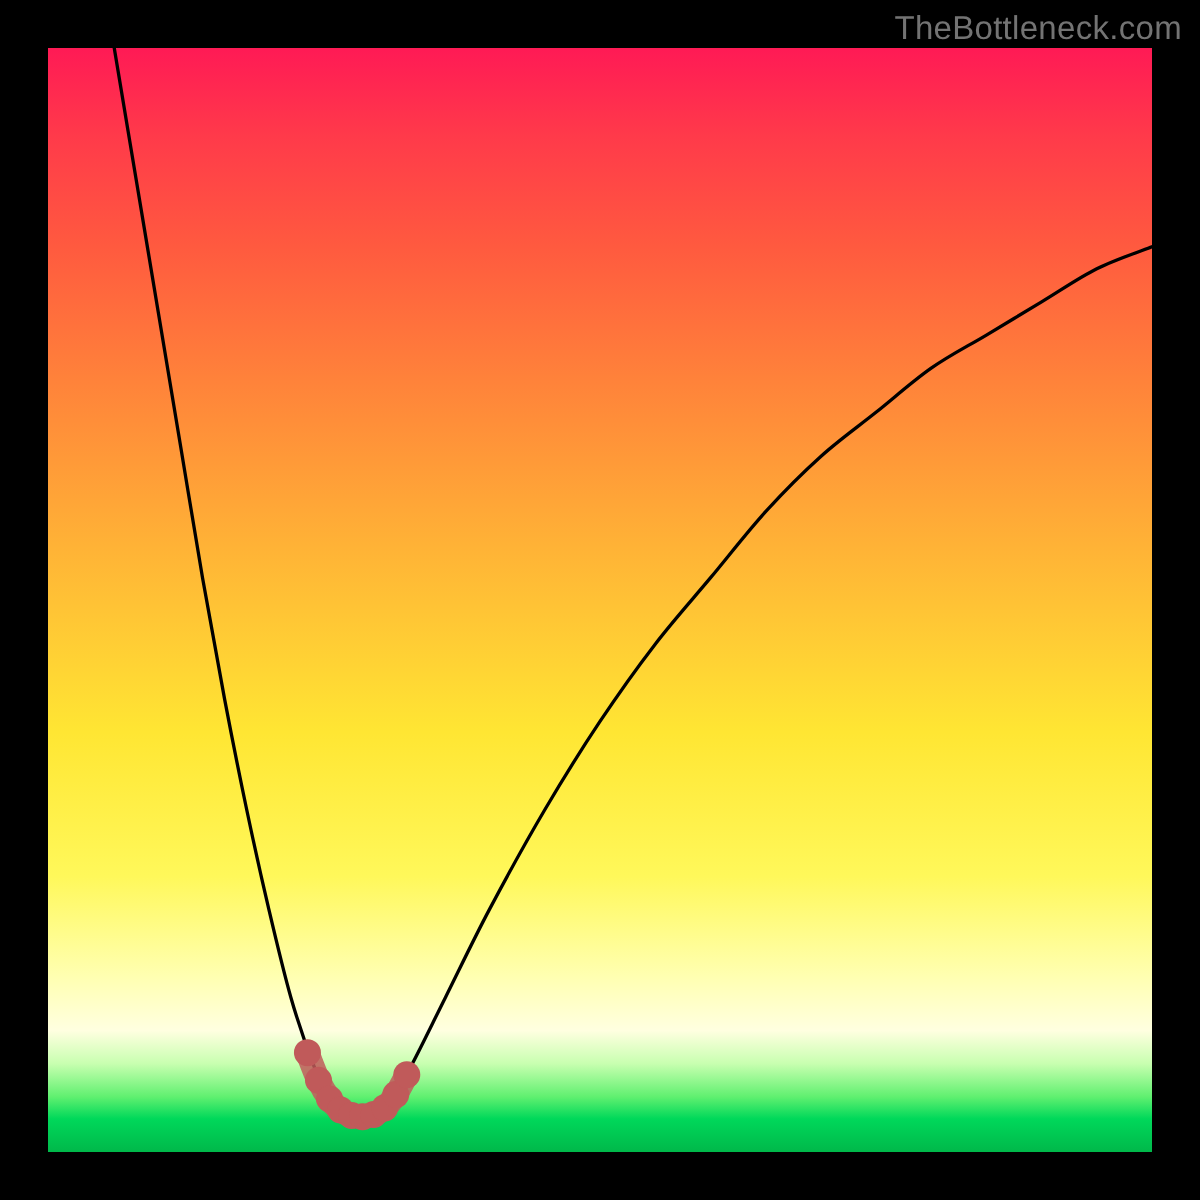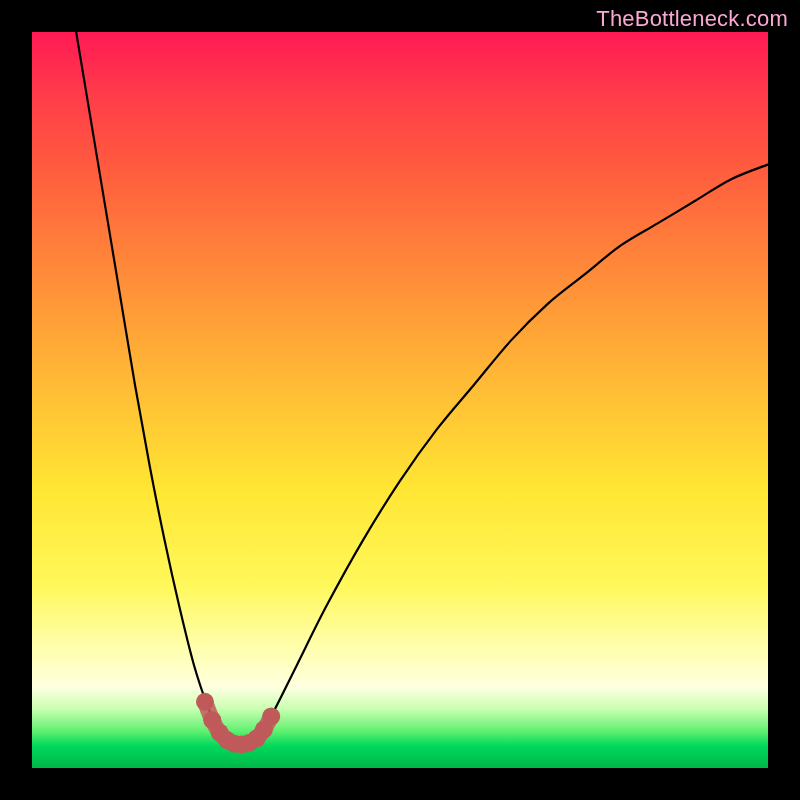--- a/index.html
+++ b/index.html
@@ -38,21 +38,21 @@
       #c8ffb0 92%,
       #60f070 95%,
       #00d85a 97%,
       #00b84a 100%
     );
   }
   .watermark {
     position: absolute;
     top: 6px;
     right: 12px;
-    color: #f9a8d4;
+    color: #737373;
     font-size: 22px;
     font-weight: 500;
     letter-spacing: 0.2px;
     z-index: 20;
   }
   svg.overlay {
     position: absolute;
     left: 0;
     top: 0;
     width: 736px;

